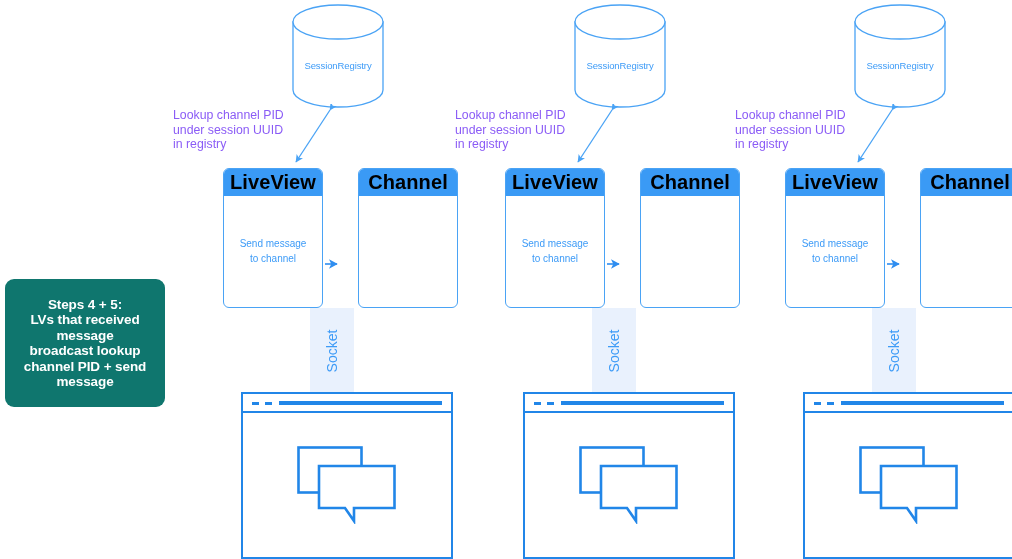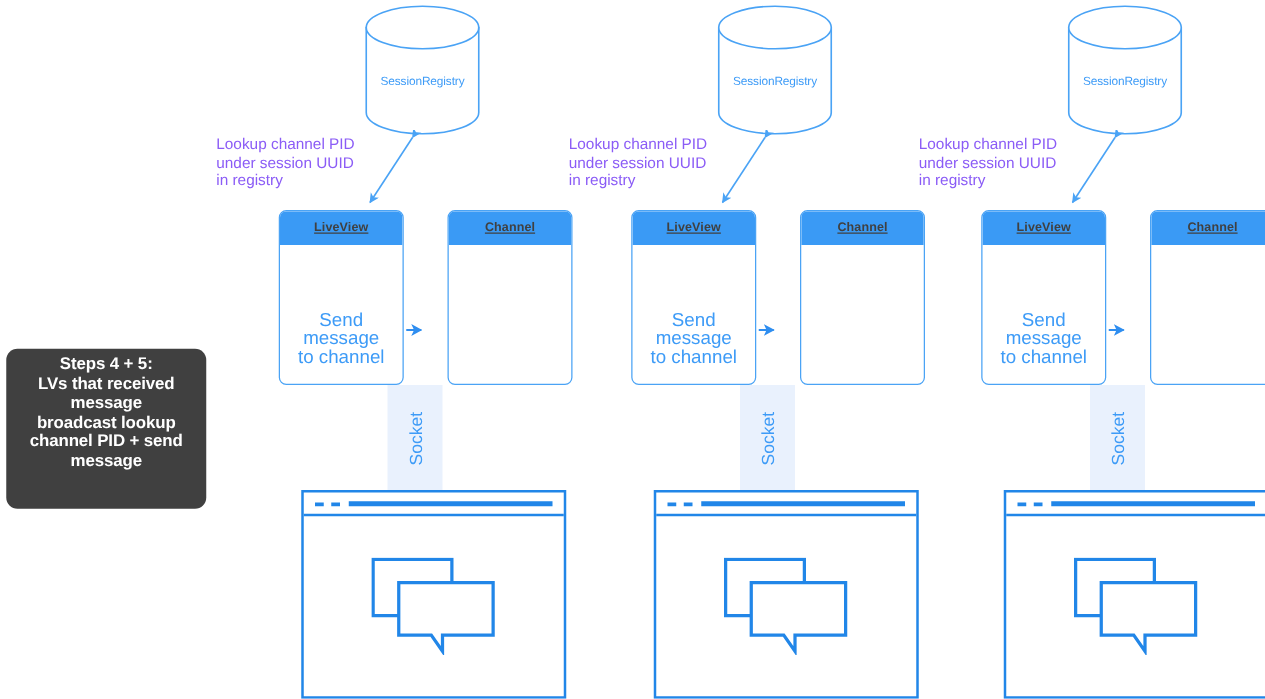--- a/index.html
+++ b/index.html
@@ -15,24 +15,24 @@
     font-family: "Liberation Sans", sans-serif;
   }
 
   
   .step-callout {
     position: absolute;
     left: 5px;
     top: 279px;
     width: 160px;
     height: 128px;
-    background: #404040;
+    background: #0f766e;
     border-radius: 9px;
     display: flex;
-    align-items: flex-start;
+    align-items: center;
     justify-content: center;
     box-sizing: border-box;
     padding: 4px 8px;
   }
   .step-callout-text {
     color: #ffffff;
     font-weight: bold;
     font-size: 13.5px;
     line-height: 15.5px;
     text-align: center;
@@ -110,37 +110,35 @@
     overflow: hidden;
   }
   .proc-liveview { left: 55px; }
   .proc-channel  { left: 190px; text-align: center; }
   .proc-header {
     height: 27px;
     background: #3a9af5;
     display: flex;
     align-items: center;
     justify-content: center;
-    color: #404040;
+    color: #000000;
     font-weight: bold;
-    font-size: 10px;
+    font-size: 20px;
     letter-spacing: 0.1px;
-    text-decoration: underline;
   }
   .proc-body {
     height: 111px;
     display: flex;
     align-items: center;
     justify-content: center;
     color: #3d9bf7;
-    font-size: 15px;
+    font-size: 10px;
     line-height: 14.6px;
     text-align: center;
     white-space: pre-line;
-    margin-top: 20px;
   }
 
   
   .inter-arrow {
     position: absolute;
     left: 155px;
     top: 258px;
     width: 20px;
     height: 12px;
   }

